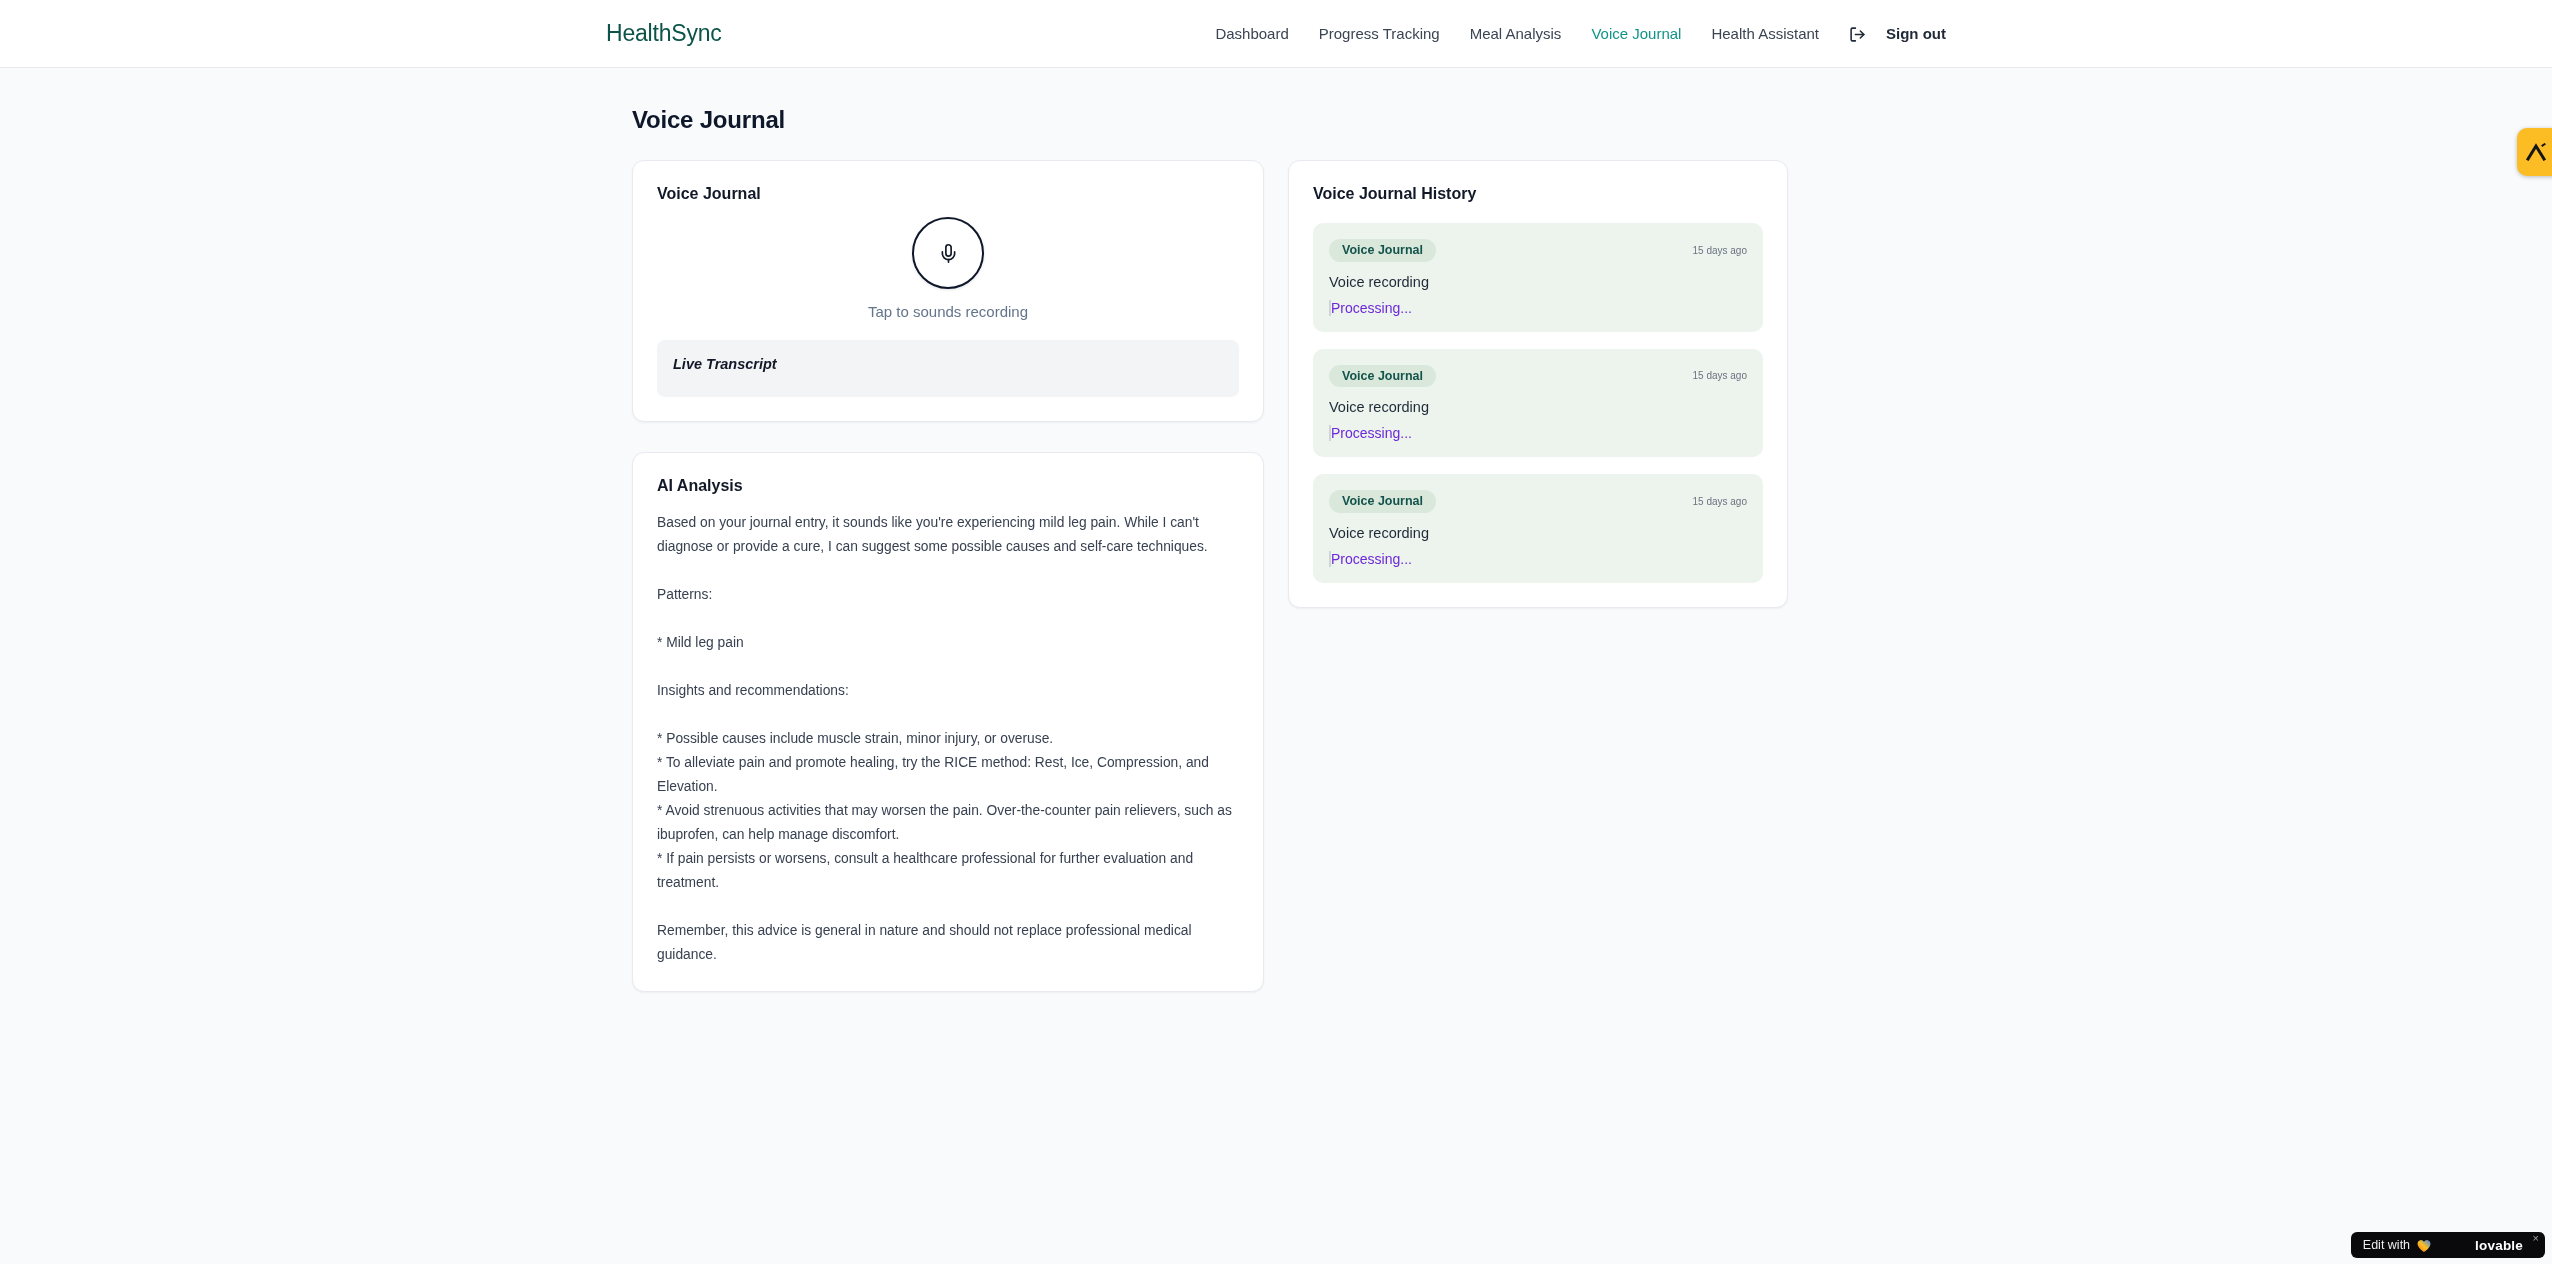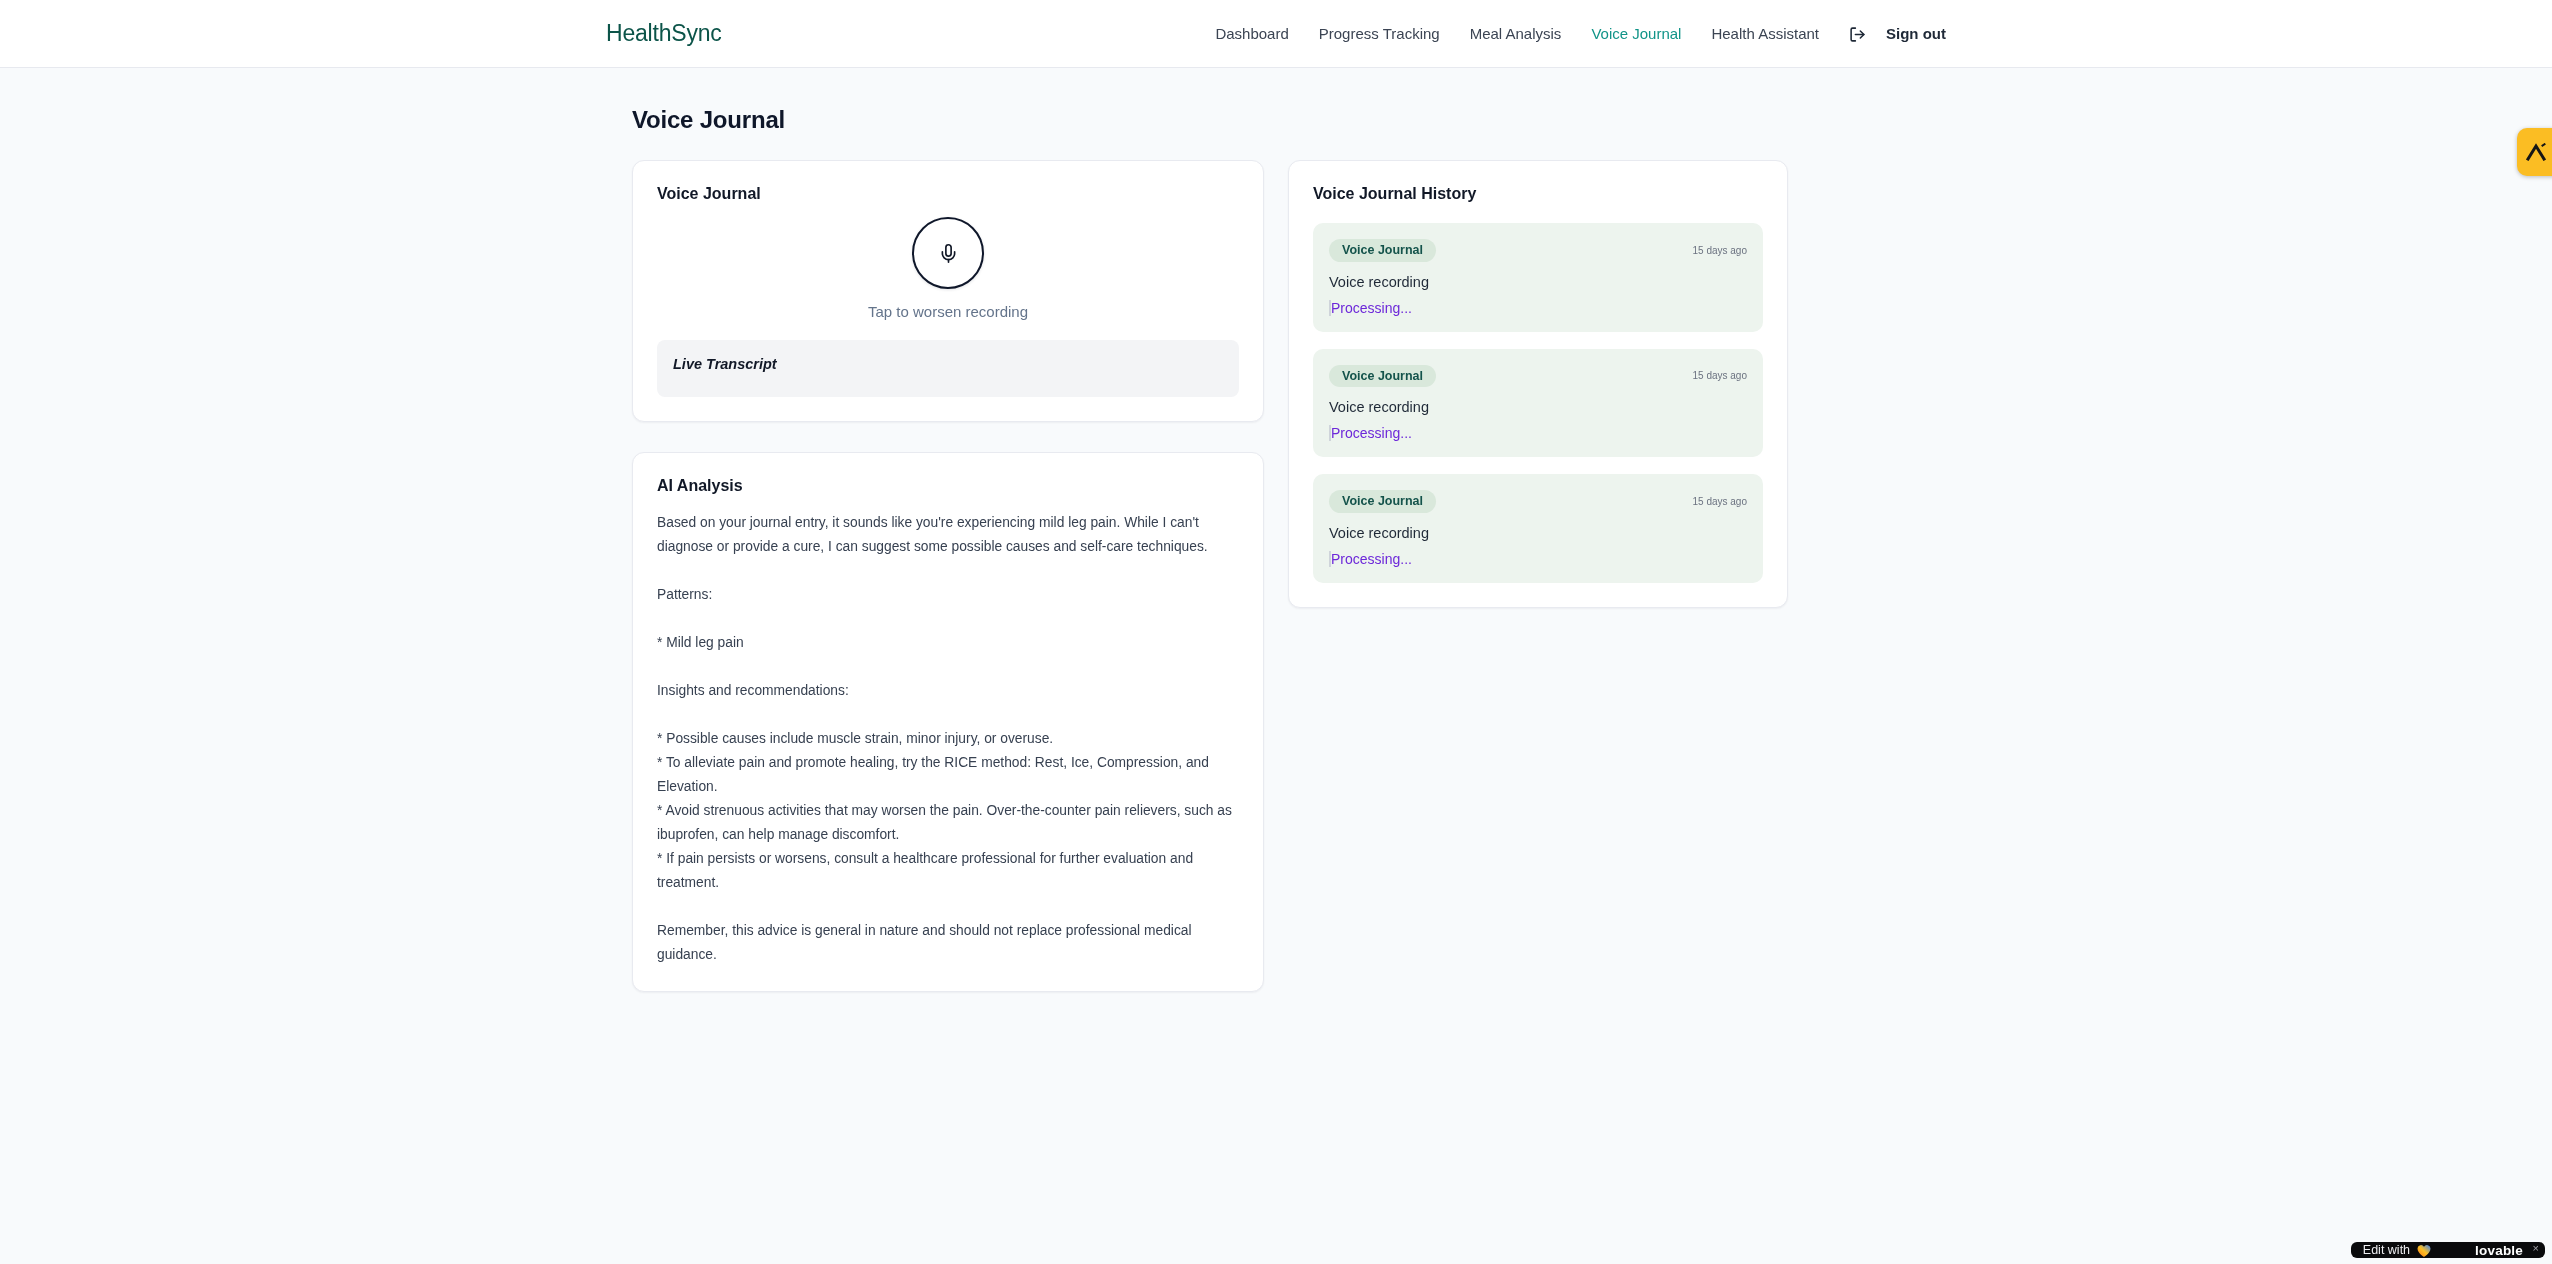--- a/index.html
+++ b/index.html
@@ -77,21 +77,21 @@
     font-size:14px; color:#6d28d9;
   }
 
   
   .side-fab {
     position:absolute; top:128px; right:-13px; width:48px; height:48px;
     background:#fbbd23; border-radius:10px; display:flex; align-items:center;
     padding-left:8px; cursor:pointer; box-shadow:0 1px 4px rgba(0,0,0,.25); z-index:50;
   }
   .edit-badge {
-    position:absolute; right:7px; bottom:6px; height:16px; background:#0a0a0c;
+    position:absolute; right:7px; bottom:6px; height:26px; background:#0a0a0c;
     border-radius:6px; display:flex; align-items:center; gap:6px;
     padding:0 22px 0 12px; cursor:pointer; z-index:50;
   }
   .edit-badge .prefix { color:#ededf0; font-size:12.5px; }
   .edit-badge .brand  { color:#ffffff; font-size:13.5px; font-weight:800; letter-spacing:.2px;padding-left:37px; }
   .edit-badge .close {
     position:absolute; top:1px; right:6px; color:#a1a1aa; font-size:11px; line-height:11px; cursor:pointer;
   }
 </style>
 </head>
@@ -129,21 +129,21 @@
         <div class="mic-area">
           <button class="mic-btn">
             <span style="display:inline-flex;">
               <svg width="21" height="21" viewBox="0 0 24 24" fill="none" stroke="#111827" stroke-width="1.9" stroke-linecap="round" stroke-linejoin="round">
                 <path d="M12 2a3 3 0 0 0-3 3v7a3 3 0 0 0 6 0V5a3 3 0 0 0-3-3Z"></path>
                 <path d="M19 10v2a7 7 0 0 1-14 0v-2"></path>
                 <line x1="12" y1="19" x2="12" y2="22"></line>
               </svg>
             </span>
           </button>
-          <div class="tap-hint">Tap to worsen recording</div>
+          <div class="tap-hint">Tap to sounds recording</div>
         </div>
         <div class="transcript-box">
           <div class="transcript-title">Live Transcript</div>
         </div>
       </section>
 
       <section class="card">
         <h2>AI Analysis</h2>
         <div class="analysis-body">Based on your journal entry, it sounds like you're experiencing mild leg pain. While I can't diagnose or provide a cure, I can suggest some possible causes and self-care techniques.
 

